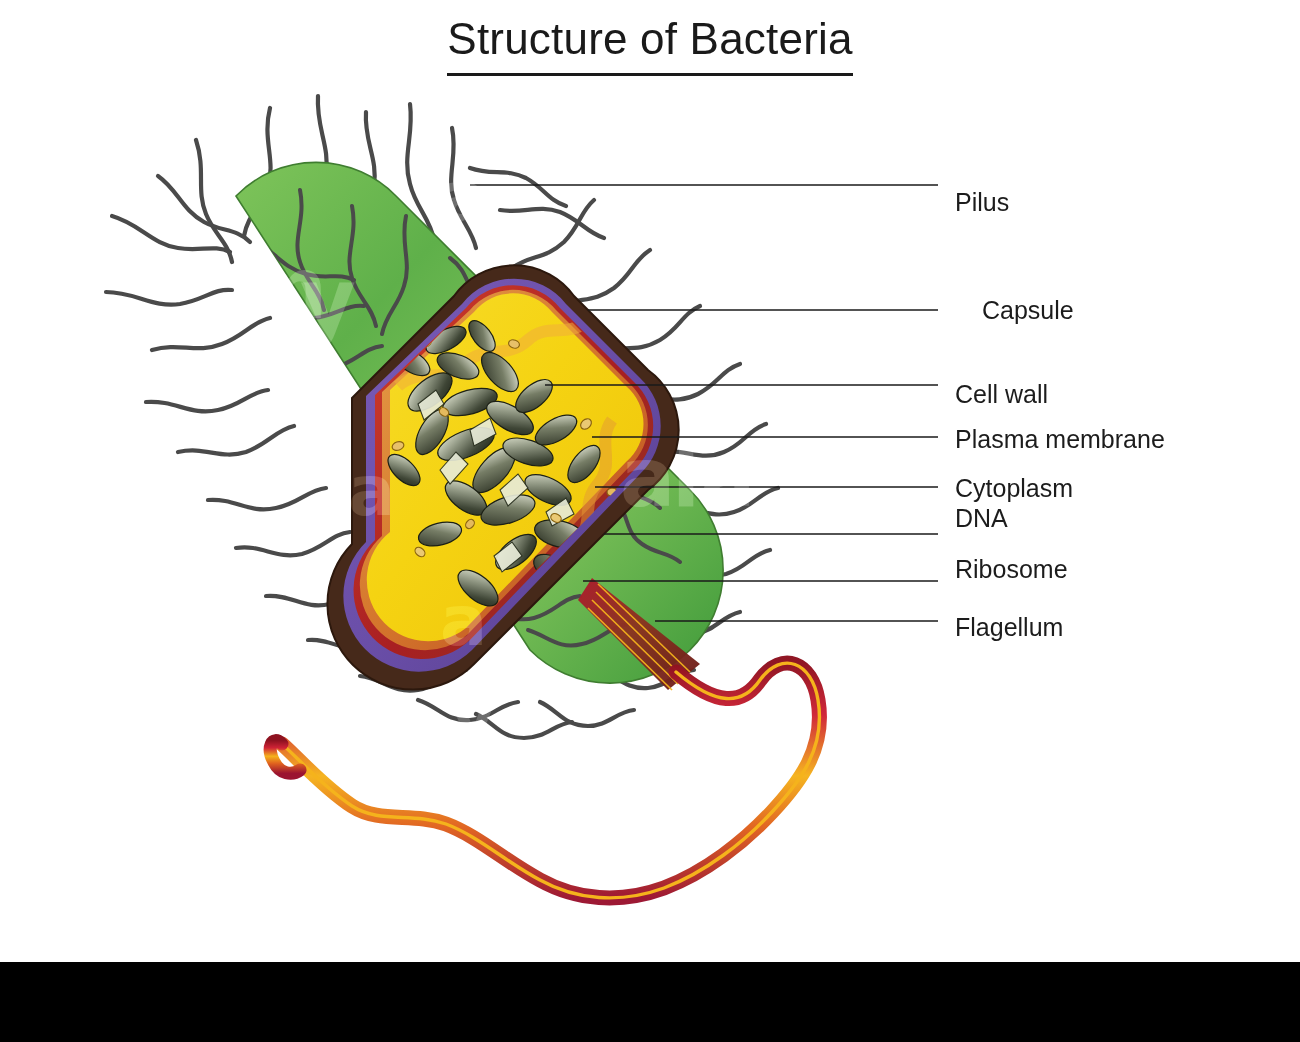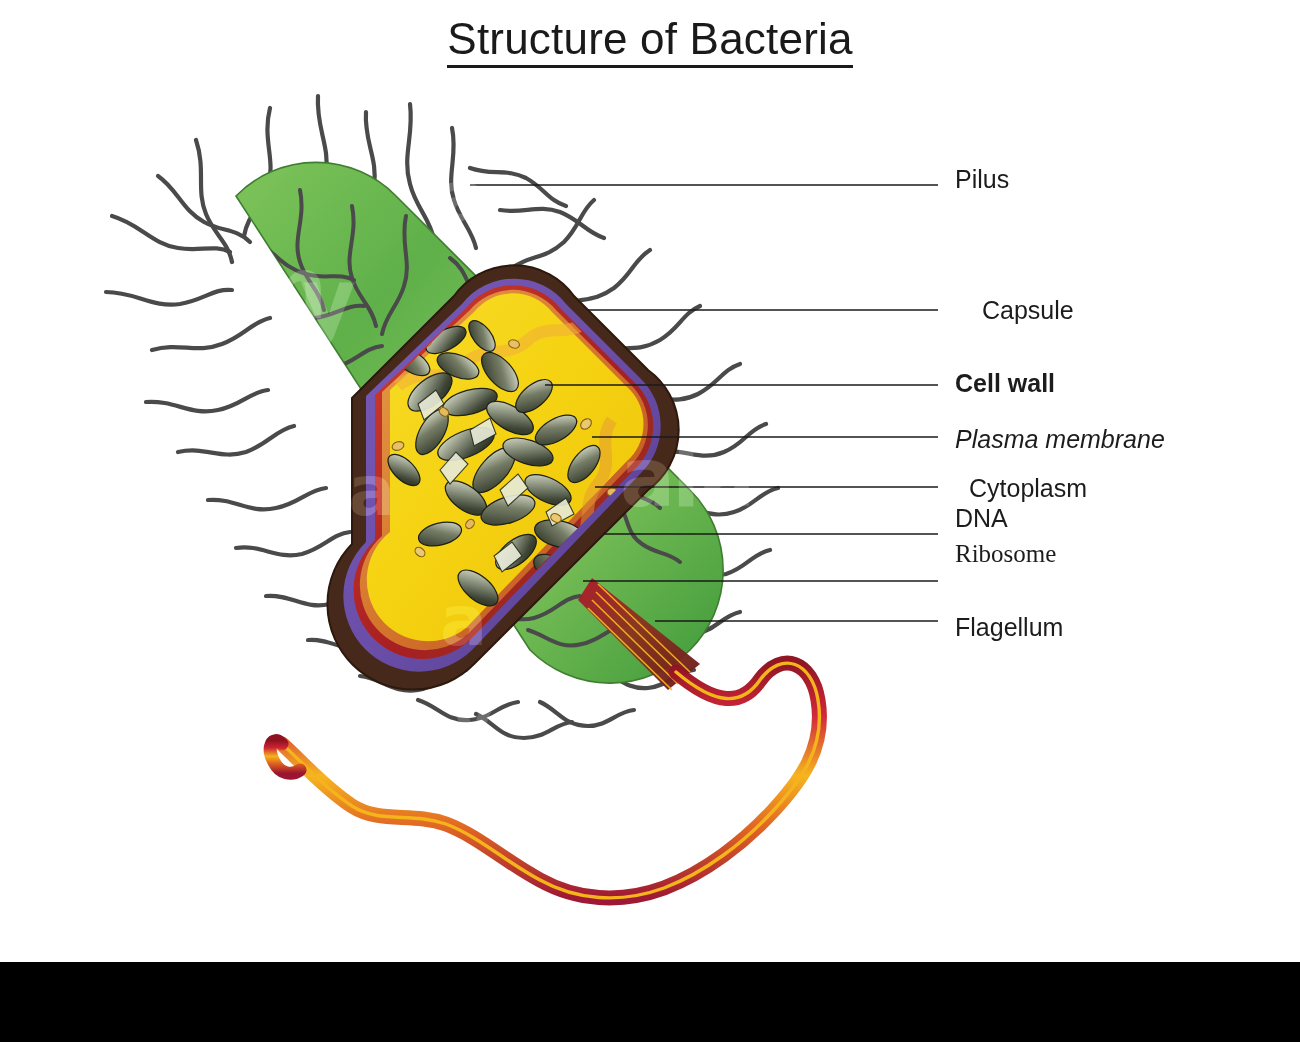--- a/index.html
+++ b/index.html
@@ -7,21 +7,21 @@
        font-family:"Liberation Sans","DejaVu Sans",sans-serif;}
 
   #stage{position:absolute;left:0;top:0;width:1300px;height:1042px;background:#fff;}
 
   
   #title{
     position:absolute;left:0;top:14px;width:1300px;text-align:center;
     font-size:44px;color:#1a1a1a;font-weight:400;letter-spacing:.2px;
   }
   #title span{
-    border-bottom:3px solid #1a1a1a;padding-bottom:1px;display:inline-block;
+    border-bottom:3px solid #1a1a1a;padding-bottom:9px;display:inline-block;
   }
 
   
   #diagram{position:absolute;left:0;top:0;width:1300px;height:960px;}
 
   
   .label{
     position:absolute;font-size:25px;color:#1c1c1c;white-space:nowrap;
     line-height:1;
   }
@@ -293,27 +293,27 @@
         <line x1="592" y1="437" x2="938" y2="437"></line>
         <line x1="595" y1="487" x2="938" y2="487"></line>
         <line x1="604" y1="534" x2="938" y2="534"></line>
         <line x1="583" y1="581" x2="938" y2="581"></line>
         <line x1="655" y1="621" x2="938" y2="621"></line>
       </g>
 
   </svg>
 
   <div id="labels-layer">
-      <div class="label" style="left: 955px; top: 167px;">Pilus</div>
+      <div class="label" style="left: 955px; top: 190px;">Pilus</div>
       <div class="label" style="left: 982px; top: 298px;">Capsule</div>
-      <div class="label" style="left: 955px; top: 371px; font-weight: bold;">Cell wall</div>
-      <div class="label" style="left: 955px; top: 427px; font-style: italic;">Plasma membrane</div>
-      <div class="label" style="left: 955px; top: 476px; margin-left: 14px;">Cytoplasm</div>
+      <div class="label" style="left: 955px; top: 382px;">Cell wall</div>
+      <div class="label" style="left: 955px; top: 427px;">Plasma membrane</div>
+      <div class="label" style="left: 955px; top: 476px;">Cytoplasm</div>
       <div class="label" style="left: 955px; top: 506px;">DNA</div>
-      <div class="label" style="left: 955px; top: 541px; font-family: Liberation Serif, serif;">Ribosome</div>
+      <div class="label" style="left: 955px; top: 557px;">Ribosome</div>
       <div class="label" style="left: 955px; top: 609px; margin-top: 6px;">Flagellum</div>
     </div>
 
   <div class="wm-ghost" style="left:238px;top:238px;font-size:86px;">m</div>
   <div class="wm-ghost" style="left:300px;top:250px;font-size:86px;">y</div>
   <div class="wm-ghost" style="left:440px;top:156px;font-size:70px;">a</div>
   <div class="wm-ghost" style="left:126px;top:438px;font-size:70px;">a</div>
   <div class="wm-ghost" style="left:348px;top:450px;font-size:70px;">a</div>
   <div class="wm-ghost" style="left:620px;top:430px;font-size:82px;">a</div>
   <div class="wm-ghost" style="left:672px;top:430px;font-size:82px;">l</div>

